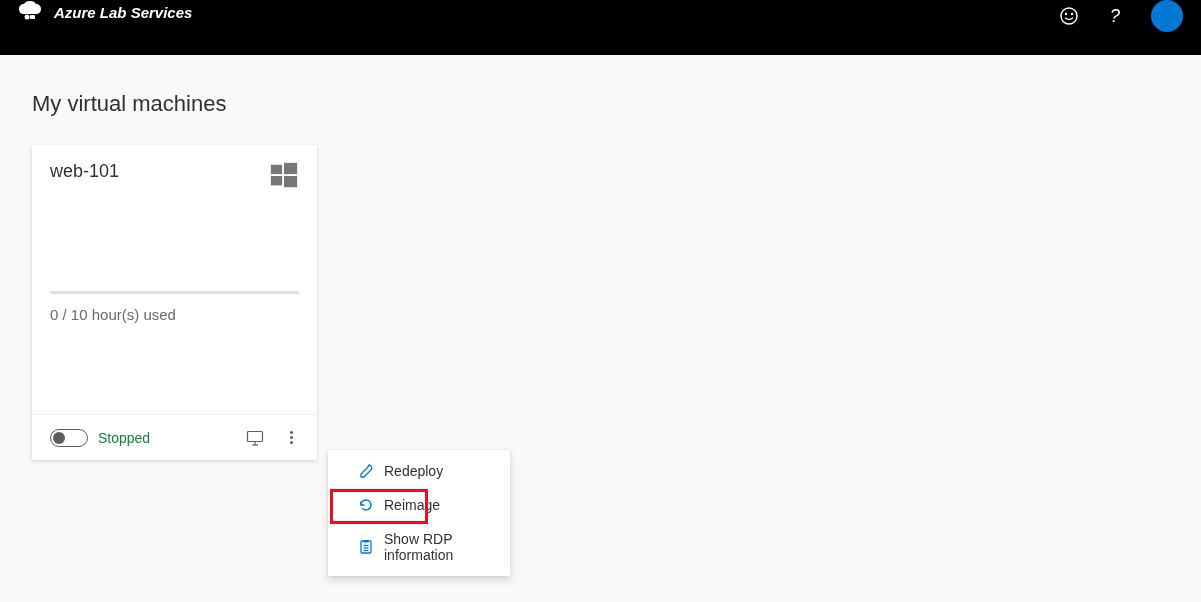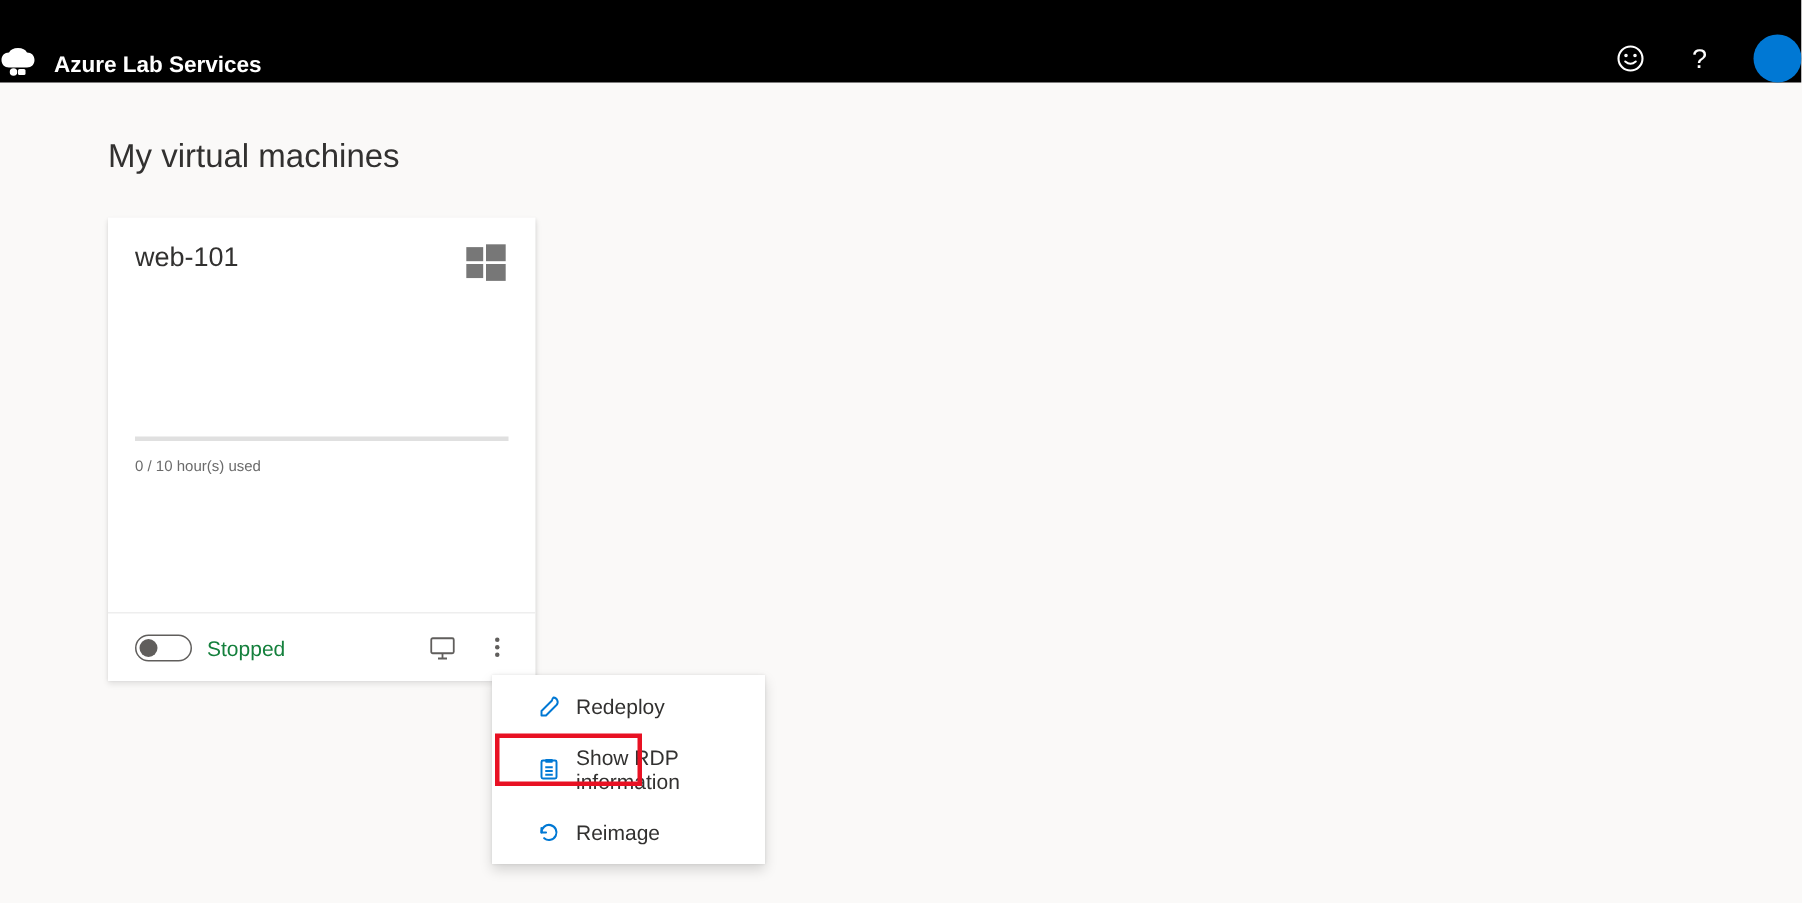--- a/index.html
+++ b/index.html
@@ -11,23 +11,24 @@
       font-family: 'Segoe UI', Tahoma, Geneva, Verdana, sans-serif;
       background: #faf9f8;
       width: 1201px;
       height: 602px;
       overflow: hidden;
     }
     .header {
       background: #000;
       height: 55px;
       display: flex;
-      align-items: flex-end;
+      align-items: flex-start;
       justify-content: space-between;
-      padding: 0 0;
+      padding: 0 18px;
+      font-style: italic;
     }
     .header-left {
       display: flex;
       align-items: center;
       gap: 12px;
     }
     .logo {
       width: 24px;
       height: 24px;
       color: #fff;
@@ -53,21 +54,20 @@
     }
     .avatar {
       width: 32px;
       height: 32px;
       border-radius: 50%;
       background: #0078d4;
       cursor: pointer;
     }
     .content {
       padding: 36px 32px;
-      margin-left: 40px;
     }
     .page-title {
       font-size: 22px;
       font-weight: 400;
       color: #323130;
       margin-bottom: 28px;
     }
     .vm-card {
       background: #fff;
       width: 285px;
@@ -96,21 +96,21 @@
     }
     .progress-section {
       padding: 0 18px 16px 18px;
     }
     .progress-bar {
       height: 3px;
       background: #e0e0e0;
       margin-bottom: 12px;
     }
     .usage-text {
-      font-size: 10px;
+      font-size: 15px;
       color: #6b6b6b;
     }
     .vm-card-spacer {
       height: 75px;
     }
     .vm-card-footer {
       border-top: 1px solid #eee;
       padding: 12px 18px;
       display: flex;
       align-items: center;
@@ -278,34 +278,34 @@
   <div class="menu-item">
     <div class="menu-icon">
       <svg viewBox="0 0 16 16" fill="none" stroke="currentColor" stroke-width="1.3">
         <path d="M11 2 a3 3 0 0 1 2 5 L6 14 L3 14 L3 11 L10 4 a3 3 0 0 1 1-2 Z" stroke-linejoin="round"></path>
       </svg>
     </div>
     <span>Redeploy</span>
   </div>
   <div class="menu-item">
     <div class="menu-icon">
+      <svg viewBox="0 0 16 16" fill="none" stroke="currentColor" stroke-width="1.4">
+        <path d="M3 8 a5 5 0 1 1 1.8 3.8" stroke-linecap="round"></path>
+        <path d="M3 5 L3 8 L6 8" stroke-linecap="round" stroke-linejoin="round"></path>
+      </svg>
+    </div>
+    <span>Reimage</span>
+  </div>
+  <div class="menu-item">
+    <div class="menu-icon">
       <svg viewBox="0 0 16 16" fill="none" stroke="currentColor" stroke-width="1.3">
         <rect x="3" y="2" width="10" height="12" rx="1"></rect>
         <rect x="5.5" y="1" width="5" height="2.5" rx="0.5" fill="currentColor" stroke="none"></rect>
         <line x1="5.5" y1="6.5" x2="10.5" y2="6.5"></line>
         <line x1="5.5" y1="9" x2="10.5" y2="9"></line>
         <line x1="5.5" y1="11.5" x2="10.5" y2="11.5"></line>
       </svg>
     </div>
     <span>Show RDP information</span>
   </div>
-  <div class="menu-item">
-    <div class="menu-icon">
-      <svg viewBox="0 0 16 16" fill="none" stroke="currentColor" stroke-width="1.4">
-        <path d="M3 8 a5 5 0 1 1 1.8 3.8" stroke-linecap="round"></path>
-        <path d="M3 5 L3 8 L6 8" stroke-linecap="round" stroke-linejoin="round"></path>
-      </svg>
-    </div>
-    <span>Reimage</span>
-  </div>
 </div>
 
 <div class="highlight-box" style="left:330px; top:489px; width:98px; height:35px;"></div>
 
 </body></html>

